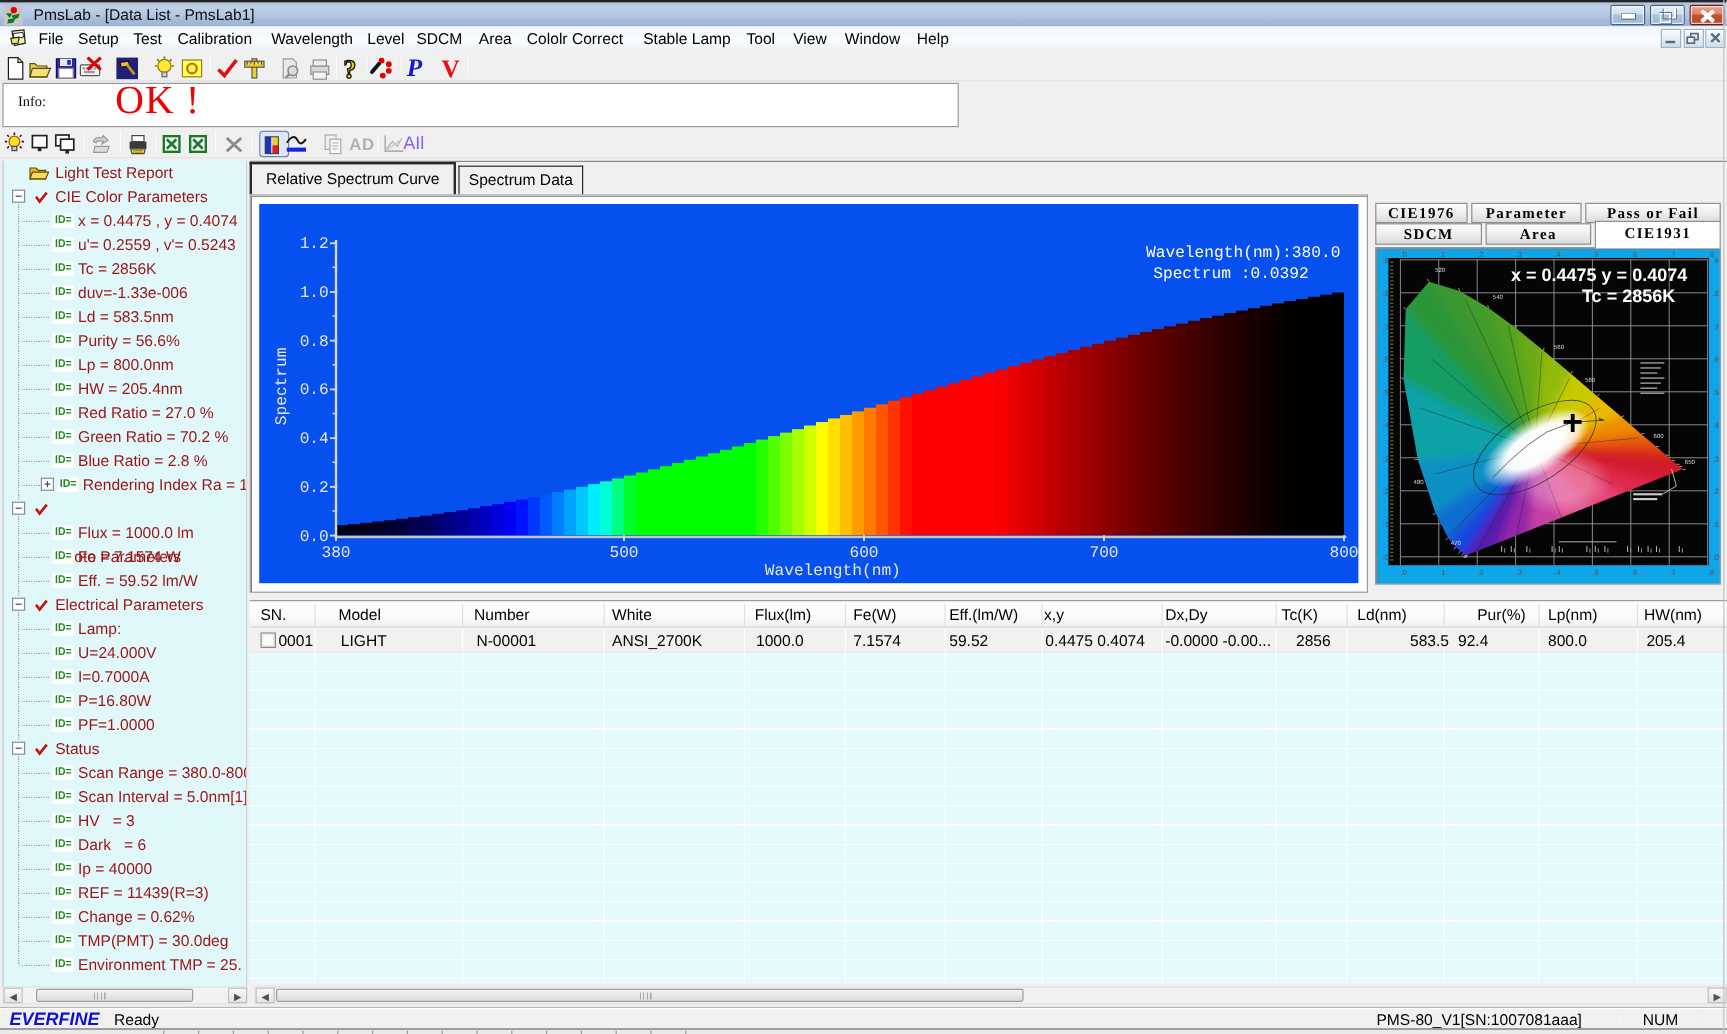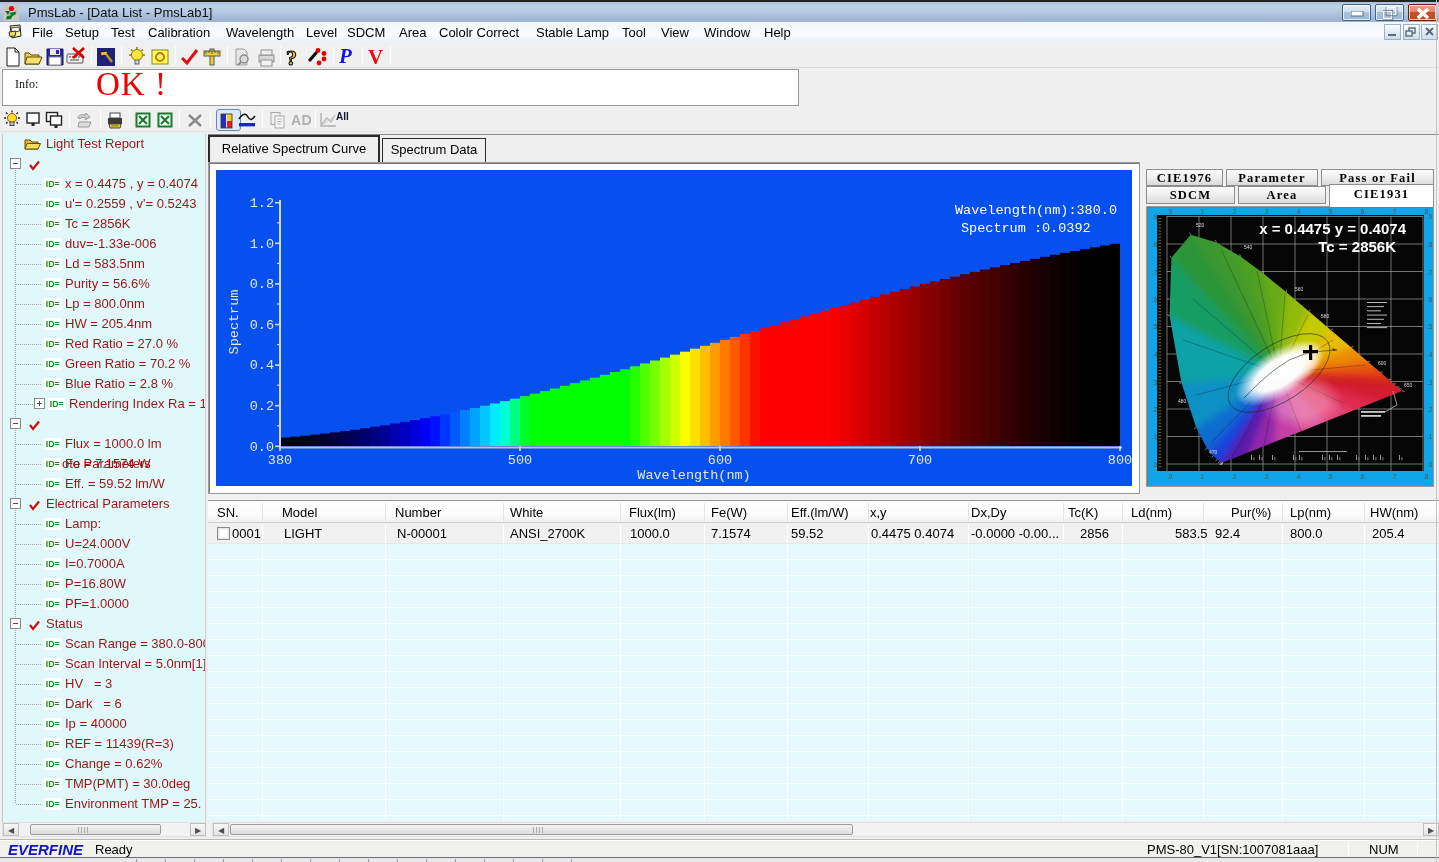--- a/index.html
+++ b/index.html
@@ -276,32 +276,33 @@
       <rect x="7" y="6" width="9" height="12" fill="#f6f6f6" stroke="#aaa"></rect>
       <path d="M9,9 L14,9 M9,11.5 L14,11.5 M9,14 L13,14" stroke="#bbb"></path>
     </svg></div>
 <div class="abs" style="left:291px;top:112px;font-size:14px;font-weight:bold;color:#b0b0b0;letter-spacing:0.5px;">AD</div>
 <div class="tsep2" style="left:315px;top:110px;"></div>
 <div class="abs" style="left:318px;top:110px;width:20px;height:20px;"><svg width="20" height="20">
       <path d="M3,3 L3,16 L18,16" stroke="#b0b0b0" stroke-width="1.4" fill="none"></path>
       <path d="M4,14 L9,8 L13,12 L17,5" stroke="#b8b8b8" stroke-width="1.2" fill="none"></path>
       <path d="M4,15 L17,6" stroke="#c4c4c4" stroke-width="1"></path>
     </svg></div>
-<div class="abs" style="left:336px;top:111px;font-size:10px;font-weight:bold;color:#0f172a;">AIl</div>
+<div class="abs" style="left:336px;top:111px;font-size:15px;font-weight:normal;color:#8b5cf6;">AIl</div>
 <div class="abs" id="tree">
     <div class="dotv" style="left:12px;top:30px;height:640px;"></div>
     <div class="abs" style="left:21px;top:3px;"><svg width="17" height="14">
         <path d="M1,3 L6,3 L8,5 L14,5 L14,12 L1,12 Z" fill="#e8b830" stroke="#6a4a00"></path>
         <path d="M3,6.5 L16.5,6.5 L14,12 L1,12 Z" fill="#f8dc60" stroke="#6a4a00"></path>
       </svg></div>
     <div class="trow" style="left:43px;top:2px;">Light Test Report</div>
     <div class="ebox" style="left:7px;top:24px;"></div>
     <div class="abs" style="left:25px;top:24px;"><svg width="13" height="12">
         <path d="M2,5 L5,9 L11,1.5" fill="none" stroke="#cc1010" stroke-width="2.2"></path>
       </svg></div>
+    <div class="trow" style="left:43px;top:22px;">CIE Color Parameters</div>
     <div class="doth" style="left:13px;top:50px;width:26px;"></div>
     <div class="idtag" style="left:41px;top:44px;">ID=</div>
     <div class="trow" style="left:62px;top:42px;">x = 0.4475 , y = 0.4074</div>
     <div class="doth" style="left:13px;top:70px;width:26px;"></div>
     <div class="idtag" style="left:41px;top:64px;">ID=</div>
     <div class="trow" style="left:62px;top:62px;">u'= 0.2559 , v'= 0.5243</div>
     <div class="doth" style="left:13px;top:90px;width:26px;"></div>
     <div class="idtag" style="left:41px;top:84px;">ID=</div>
     <div class="trow" style="left:62px;top:82px;">Tc = 2856K</div>
     <div class="doth" style="left:13px;top:110px;width:26px;"></div>

